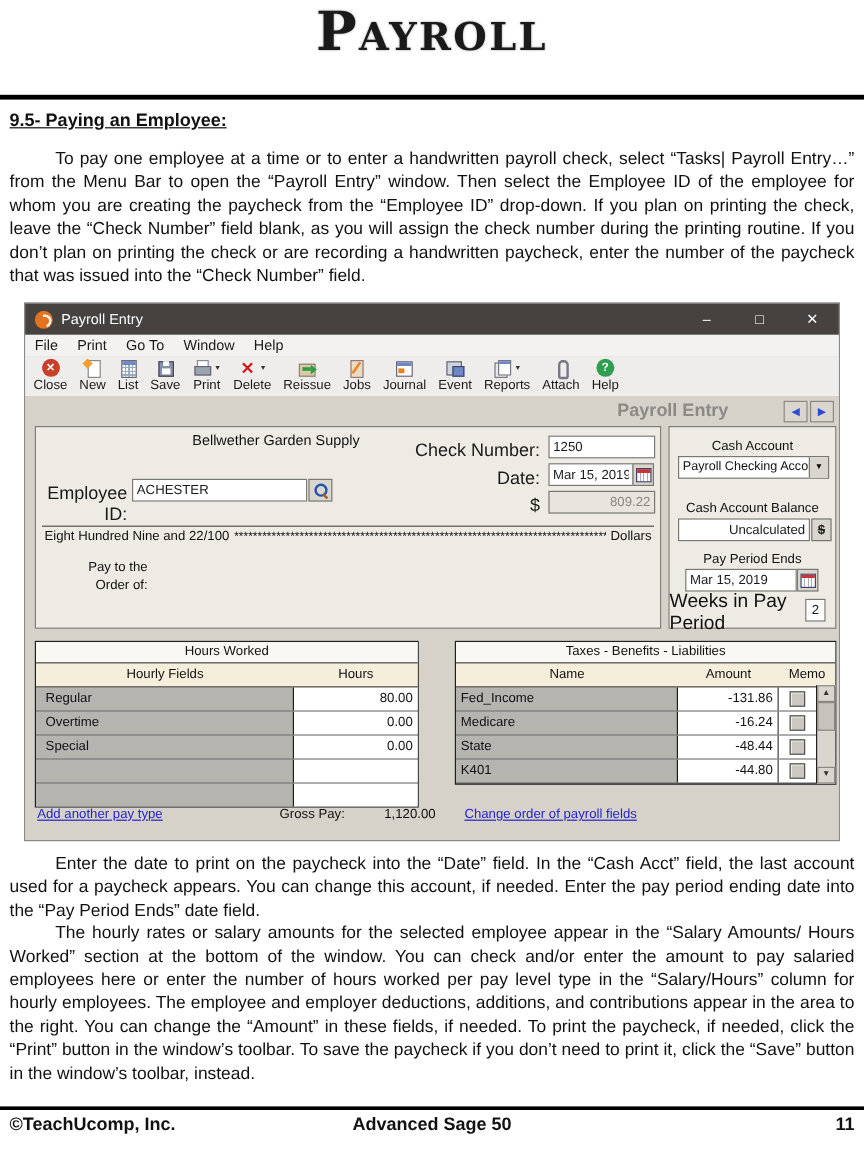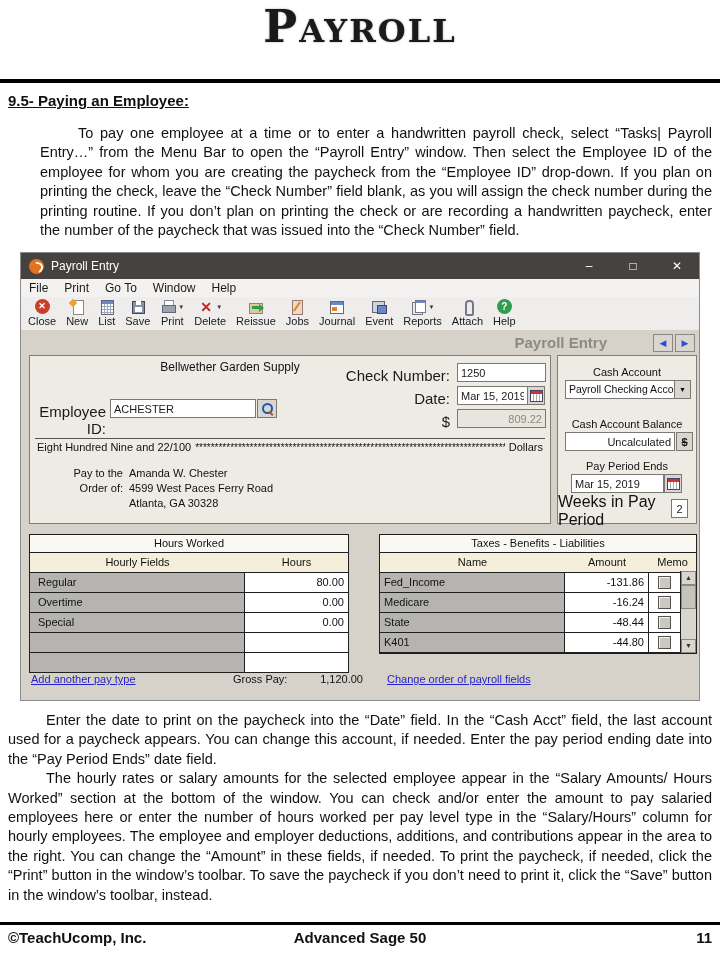--- a/index.html
+++ b/index.html
@@ -7,21 +7,21 @@
 
   
   .doc-title{position:absolute;top:0px;left:0;width:100%;margin:0;text-align:center;
     font-family:"DejaVu Serif",serif;font-weight:bold;font-size:45px;font-variant:small-caps;
     letter-spacing:2px;color:#1a1a1a;text-shadow:0 0 2px #9a9a9a;}
   .rule{position:absolute;left:0;width:720px;background:#000;}
   .rule1{top:79px;height:4px;}
   .rule2{top:922px;height:3px;}
   .heading{position:absolute;left:8px;top:92px;font-size:15px;font-weight:bold;text-decoration:underline;}
   .para{font-size:14.5px;line-height:19.4px;text-align:justify;text-indent:38px;margin:0;}
-  .p1{position:absolute;left:8px;right:8px;top:124px;margin-left:32px;}
+  .p1{position:absolute;left:8px;right:8px;top:124px;}
   .bottom-paras{position:absolute;left:8px;right:8px;top:711px;}
   .footer{position:absolute;left:8px;right:8px;top:929px;display:flex;font-weight:bold;font-size:15px;}
   .footer .fl{flex:1;text-align:left;}
   .footer .fc{flex:1;text-align:center;}
   .footer .fr{flex:1;text-align:right;}
 
   
   .appwin{position:absolute;left:20px;top:252px;width:680px;height:449px;box-sizing:border-box;
     border:1px solid #8a8a8a;background:#d6d2ca;font-size:11px;}
   .titlebar{height:26px;background:#454240;display:flex;align-items:center;padding-left:8px;}
@@ -335,25 +335,20 @@
         <div class="words-row">
           <span class="words">Eight Hundred Nine and 22/100</span>
           <span class="stars">******************************************************************************************</span>
           <span class="dollars">Dollars</span>
         </div>
 
         <div class="payto-labels">
           <div>Pay to the</div>
           <div>Order of:</div>
         </div>
-        <div class="payto-values">
-          <div>Amanda W. Chester</div>
-          <div>4599 West Paces Ferry Road</div>
-          <div>Atlanta, GA  30328</div>
-        </div>
       </div>
 
       <div class="panel side-panel">
         <div class="side-label sl1">Cash Account</div>
         <div class="combo">
           <span>Payroll Checking Account</span>
           <button class="combo-btn"><span>▼</span></button>
         </div>
         <div class="side-label sl2">Cash Account Balance</div>
         <input class="fld fld-balance" readonly="" value="Uncalculated" style="">

